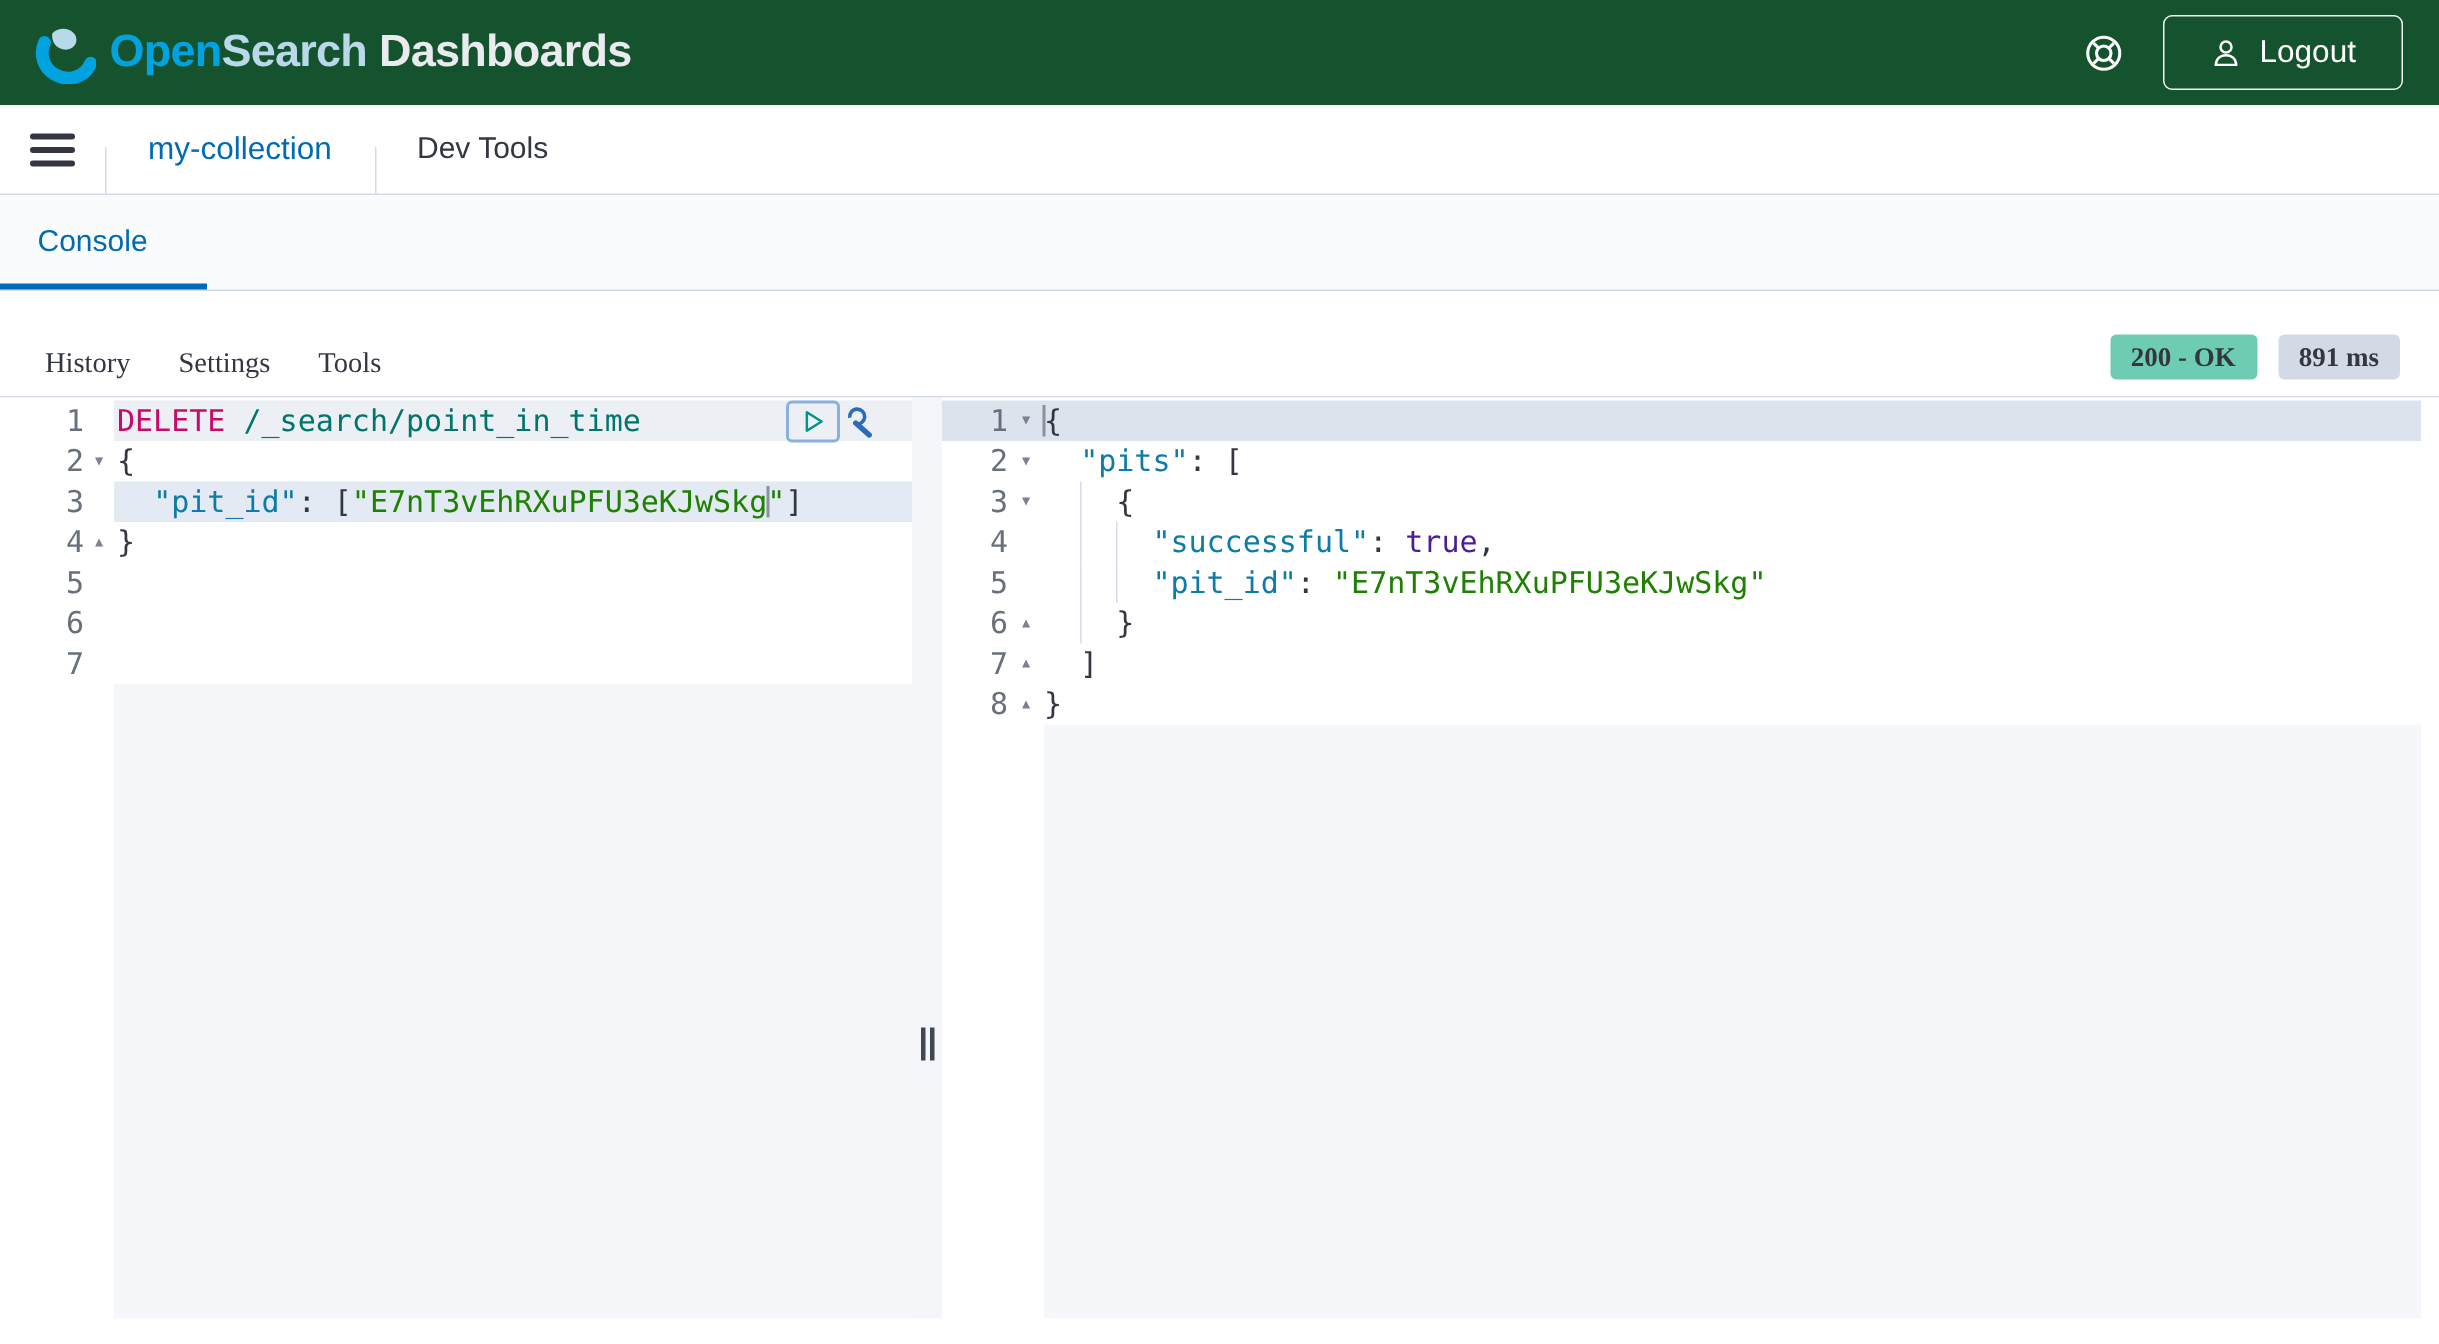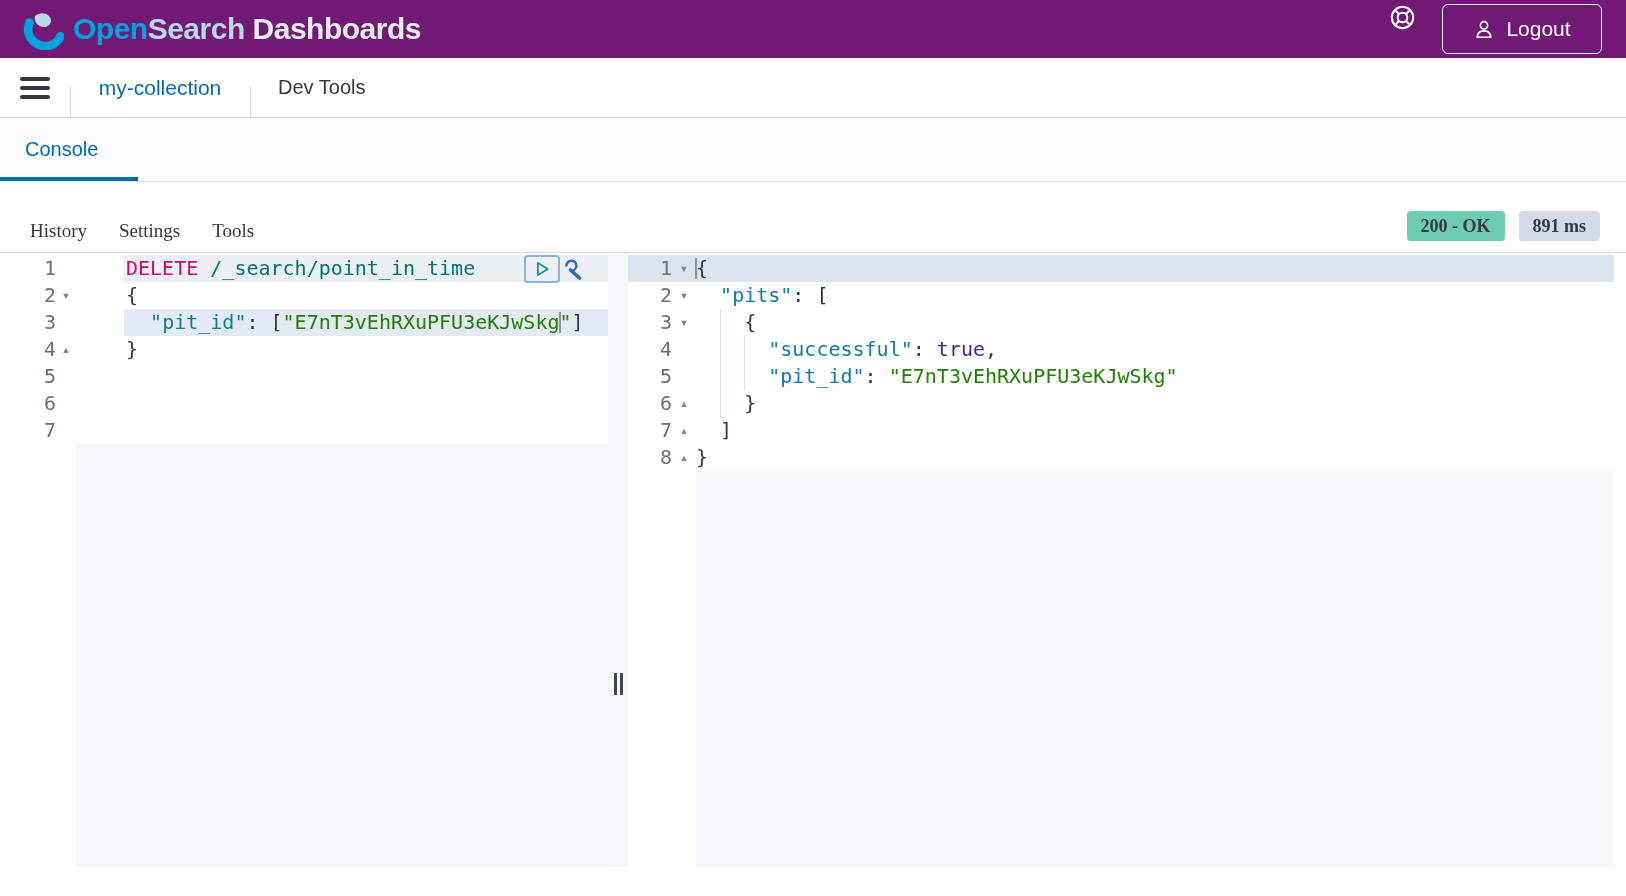--- a/index.html
+++ b/index.html
@@ -1,27 +1,27 @@
 <!DOCTYPE html>
 <html><head>
 <meta charset="utf-8">
 <style>
   * { margin:0; padding:0; box-sizing:border-box; }
   html,body { width:1626px; height:896px; overflow:hidden; background:#fff;
               font-family:"Liberation Sans", sans-serif; }
 
   
-  .header { height:58px; background:#701a75; display:flex; align-items:center;
+  .header { height:70px; background:#14532d; display:flex; align-items:center;
             padding:0 24px 0 22px; }
   .logo { display:flex; align-items:center; gap:9px; }
   .logo-text { font-size:30px; font-weight:700; letter-spacing:-0.5px; white-space:pre; }
   .logo-open { color:#00a3e0; }
   .logo-search { color:#b9d9eb; }
   .logo-dash { color:#e9ebee; }
-  .header-right { margin-left:auto; display:flex; align-items:flex-start; gap:26px; }
+  .header-right { margin-left:auto; display:flex; align-items:center; gap:26px; }
   .logout-btn { width:160px; height:50px; border:1px solid #f2f3f5; border-radius:6px;
                 display:flex; align-items:center; justify-content:center; gap:11px;
                 color:#fff; font-size:21px; background:transparent; cursor:pointer; }
 
   
   .navbar { height:60px; border-bottom:1px solid #d3dae6; position:relative;
             display:flex; align-items:center; background:#fff; }
   .nav-sep { position:absolute; top:28px; bottom:0; width:1px; background:#d3dae6; }
   .hamburger { width:70px; display:flex; flex-direction:column; align-items:center;
                gap:5px; cursor:pointer; background:none; border:none; }
@@ -54,21 +54,21 @@
   .editor-request  { width:608px; position:relative; }
   .editor-response { width:998px; position:relative; }
 
   .code-row { height:27px; display:flex; line-height:27px; white-space:pre; }
   .ln   { text-align:right; color:#69707d; }
   .fold { text-align:center; font-size:14px; color:#7a8294; line-height:27px; cursor:pointer; }
   .txt  { flex:1; position:relative; white-space:pre; color:#343741; }
 
   .editor-request  .ln { width:56px; }
   .editor-request  .fold { width:20px; }
-  .editor-request  .txt { padding-left:2px;margin-left:48px; }
+  .editor-request  .txt { padding-left:2px; }
   .editor-response .ln { width:44px; }
   .editor-response .fold { width:24px; }
   .editor-response .code-row { margin-right:12px; }
 
   .editor-request .hl-req .txt    { background:#ecf0f5; }
   .editor-request .hl-active .txt { background:#e4eaf3; }
   .editor-response .hl-active     { background:#dde3ec; }
 
   .tk-method { color:#c80a68; }
   .tk-url    { color:#00756c; }

